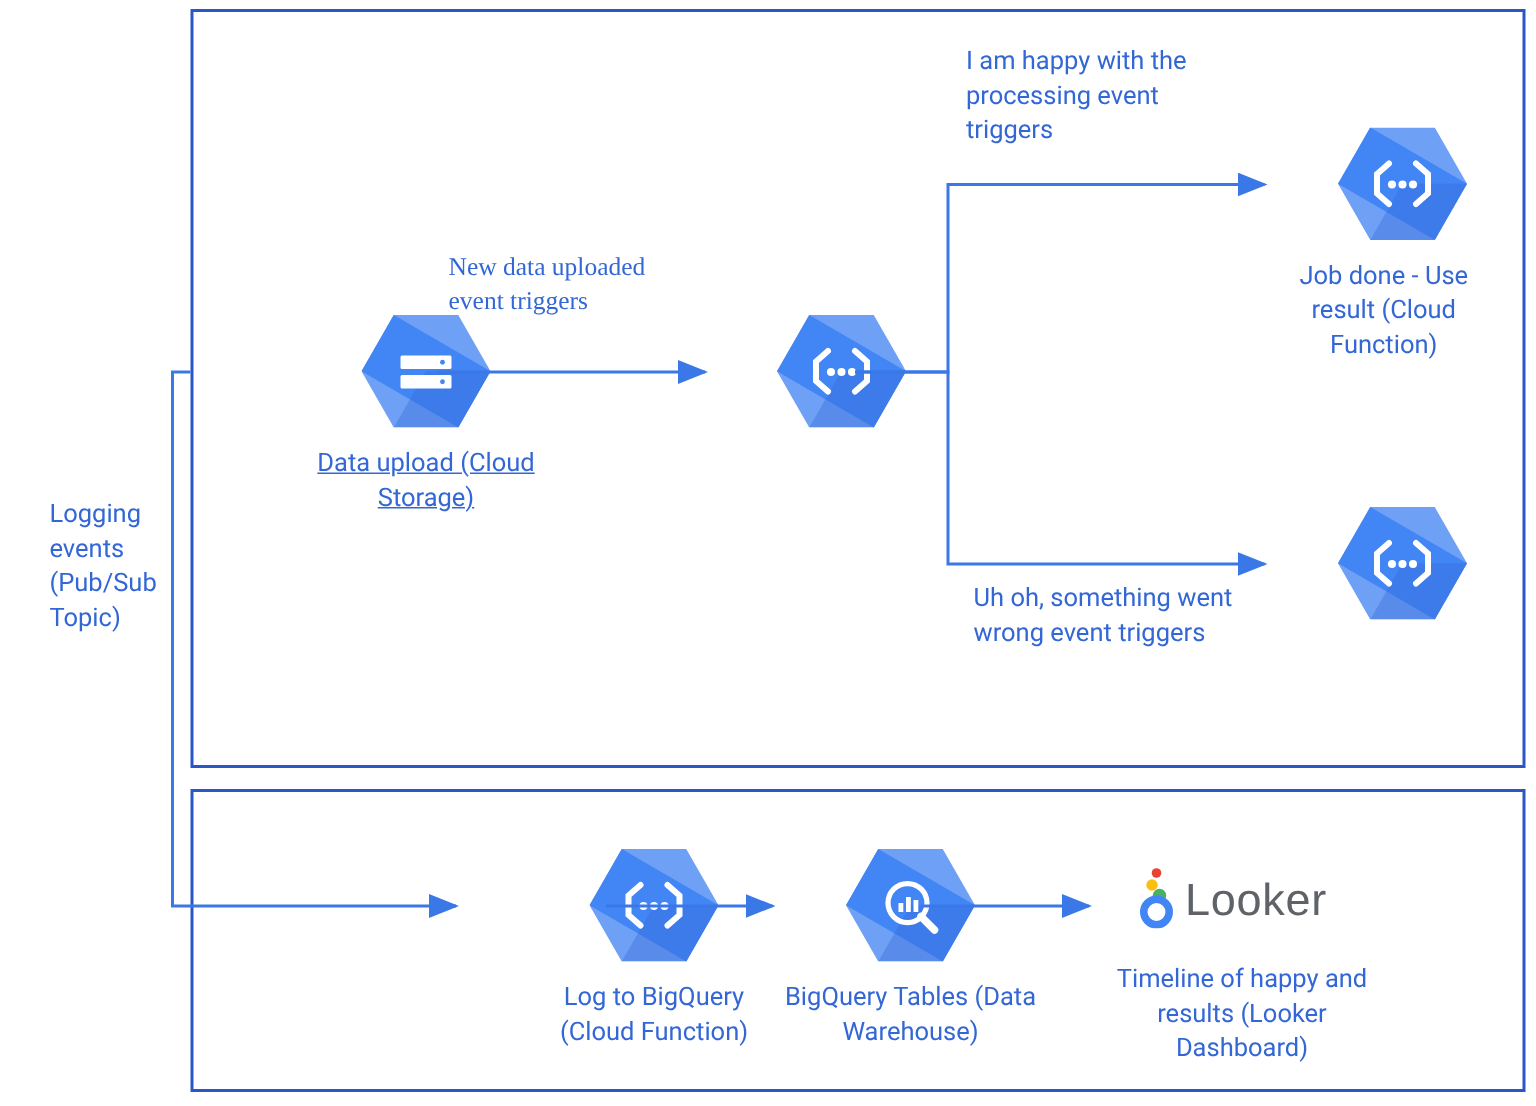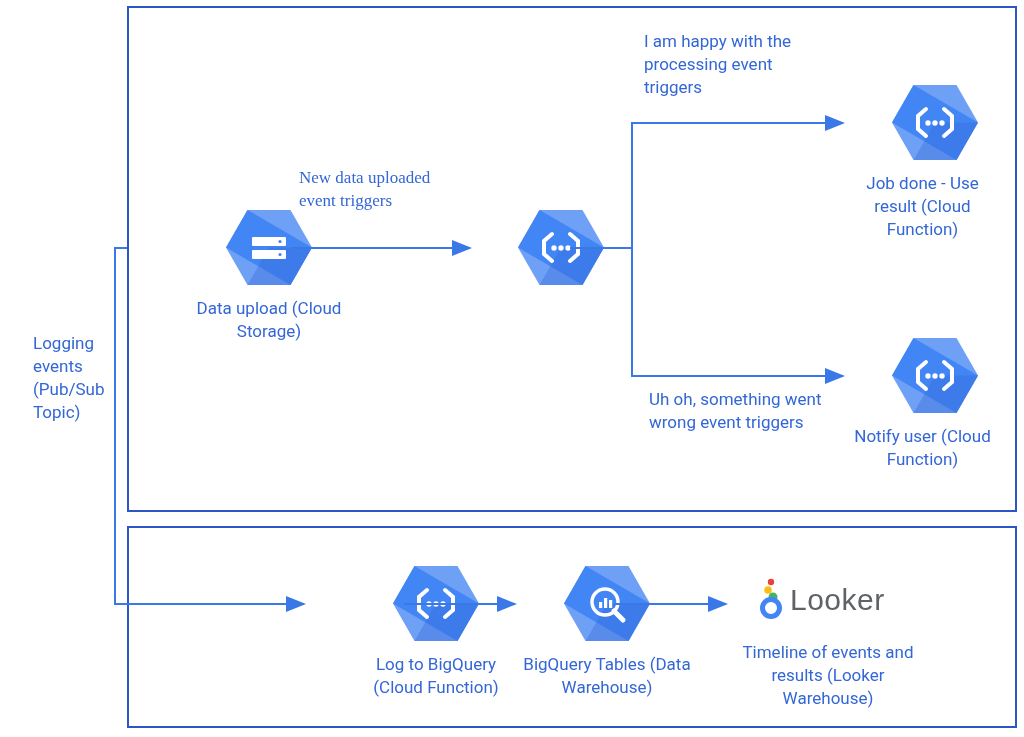--- a/index.html
+++ b/index.html
@@ -127,21 +127,21 @@
         <rect x="45" y="34" width="3.2" height="8"></rect>
       </g>
     </g>
 
     <marker id="arrowhead" markerWidth="10" markerHeight="8" refX="9" refY="4" orient="auto">
       <polygon points="0,0 10,4 0,8" fill="#3b78e7"></polygon>
     </marker>
   </defs>
 </svg>
 
-<div class="node" style="left:184px; top:210px;">
+<div class="node" style="left:199px; top:210px;text-decoration:underline;">
   <svg class="hex" viewBox="0 0 86 75">
       <use href="#icon-cloud-storage"></use>
     </svg>
   <div class="node-label">Data upload (Cloud Storage)</div>
 </div>
 
 <div class="node" style="left:476px; top:210px;">
   <svg class="hex" viewBox="0 0 86 75">
       <use href="#icon-cloud-function"></use>
     </svg>
@@ -151,21 +151,20 @@
   <svg class="hex" viewBox="0 0 86 75">
       <use href="#icon-cloud-function"></use>
     </svg>
   <div class="node-label" style="width:145px;">Job done - Use result (Cloud Function)</div>
 </div>
 
 <div class="node" style="left:850px; top:338px;">
   <svg class="hex" viewBox="0 0 86 75">
       <use href="#icon-cloud-function"></use>
     </svg>
-  <div class="node-label" style="width:145px;">Notify user (Cloud Function)</div>
 </div>
 
 <div class="node" style="left:311px; top:566px;margin-left:40px;">
   <svg class="hex" viewBox="0 0 86 75">
       <use href="#icon-cloud-function"></use>
     </svg>
   <div class="node-label">Log to BigQuery (Cloud Function)</div>
 </div>
 
 <div class="node" style="left:522px; top:566px;">
@@ -177,21 +176,21 @@
 
 <div class="node" style="left:733px; top:577px; width:200px;">
   <svg width="150" height="42" viewBox="0 0 150 42">
 
     <circle cx="13" cy="5" r="3.2" fill="#ea4335"></circle>
     <circle cx="10" cy="13" r="3.8" fill="#fbbc04" opacity="0.95"></circle>
     <circle cx="15" cy="20" r="4.5" fill="#34a853" opacity="0.9"></circle>
     <circle cx="13" cy="31" r="8.5" fill="none" stroke="#4285f4" stroke-width="5"></circle>
     <text x="32" y="33" class="looker-text">Looker</text>
   </svg>
-  <div class="node-label" style="margin-top:18px; width:190px;">Timeline of events and results (Looker Warehouse)</div>
+  <div class="node-label" style="margin-top:18px; width:190px;">Timeline of happy and results (Looker Dashboard)</div>
 </div>
 
 <div class="edge-label" style="left:299px; top:167px; width:170px;font-family:Liberation Serif, serif;">New data uploaded event triggers</div>
 <div class="edge-label" style="left:644px; top:30px;  width:175px;">I am happy with the processing event triggers</div>
 <div class="edge-label" style="left:649px; top:388px; width:185px;">Uh oh, something went wrong event triggers</div>
 
 <svg class="arrows">
   <g stroke="#3b78e7" stroke-width="2" fill="none" marker-end="url(#arrowhead)">
 
     <line x1="292" y1="248" x2="470" y2="248"></line>

